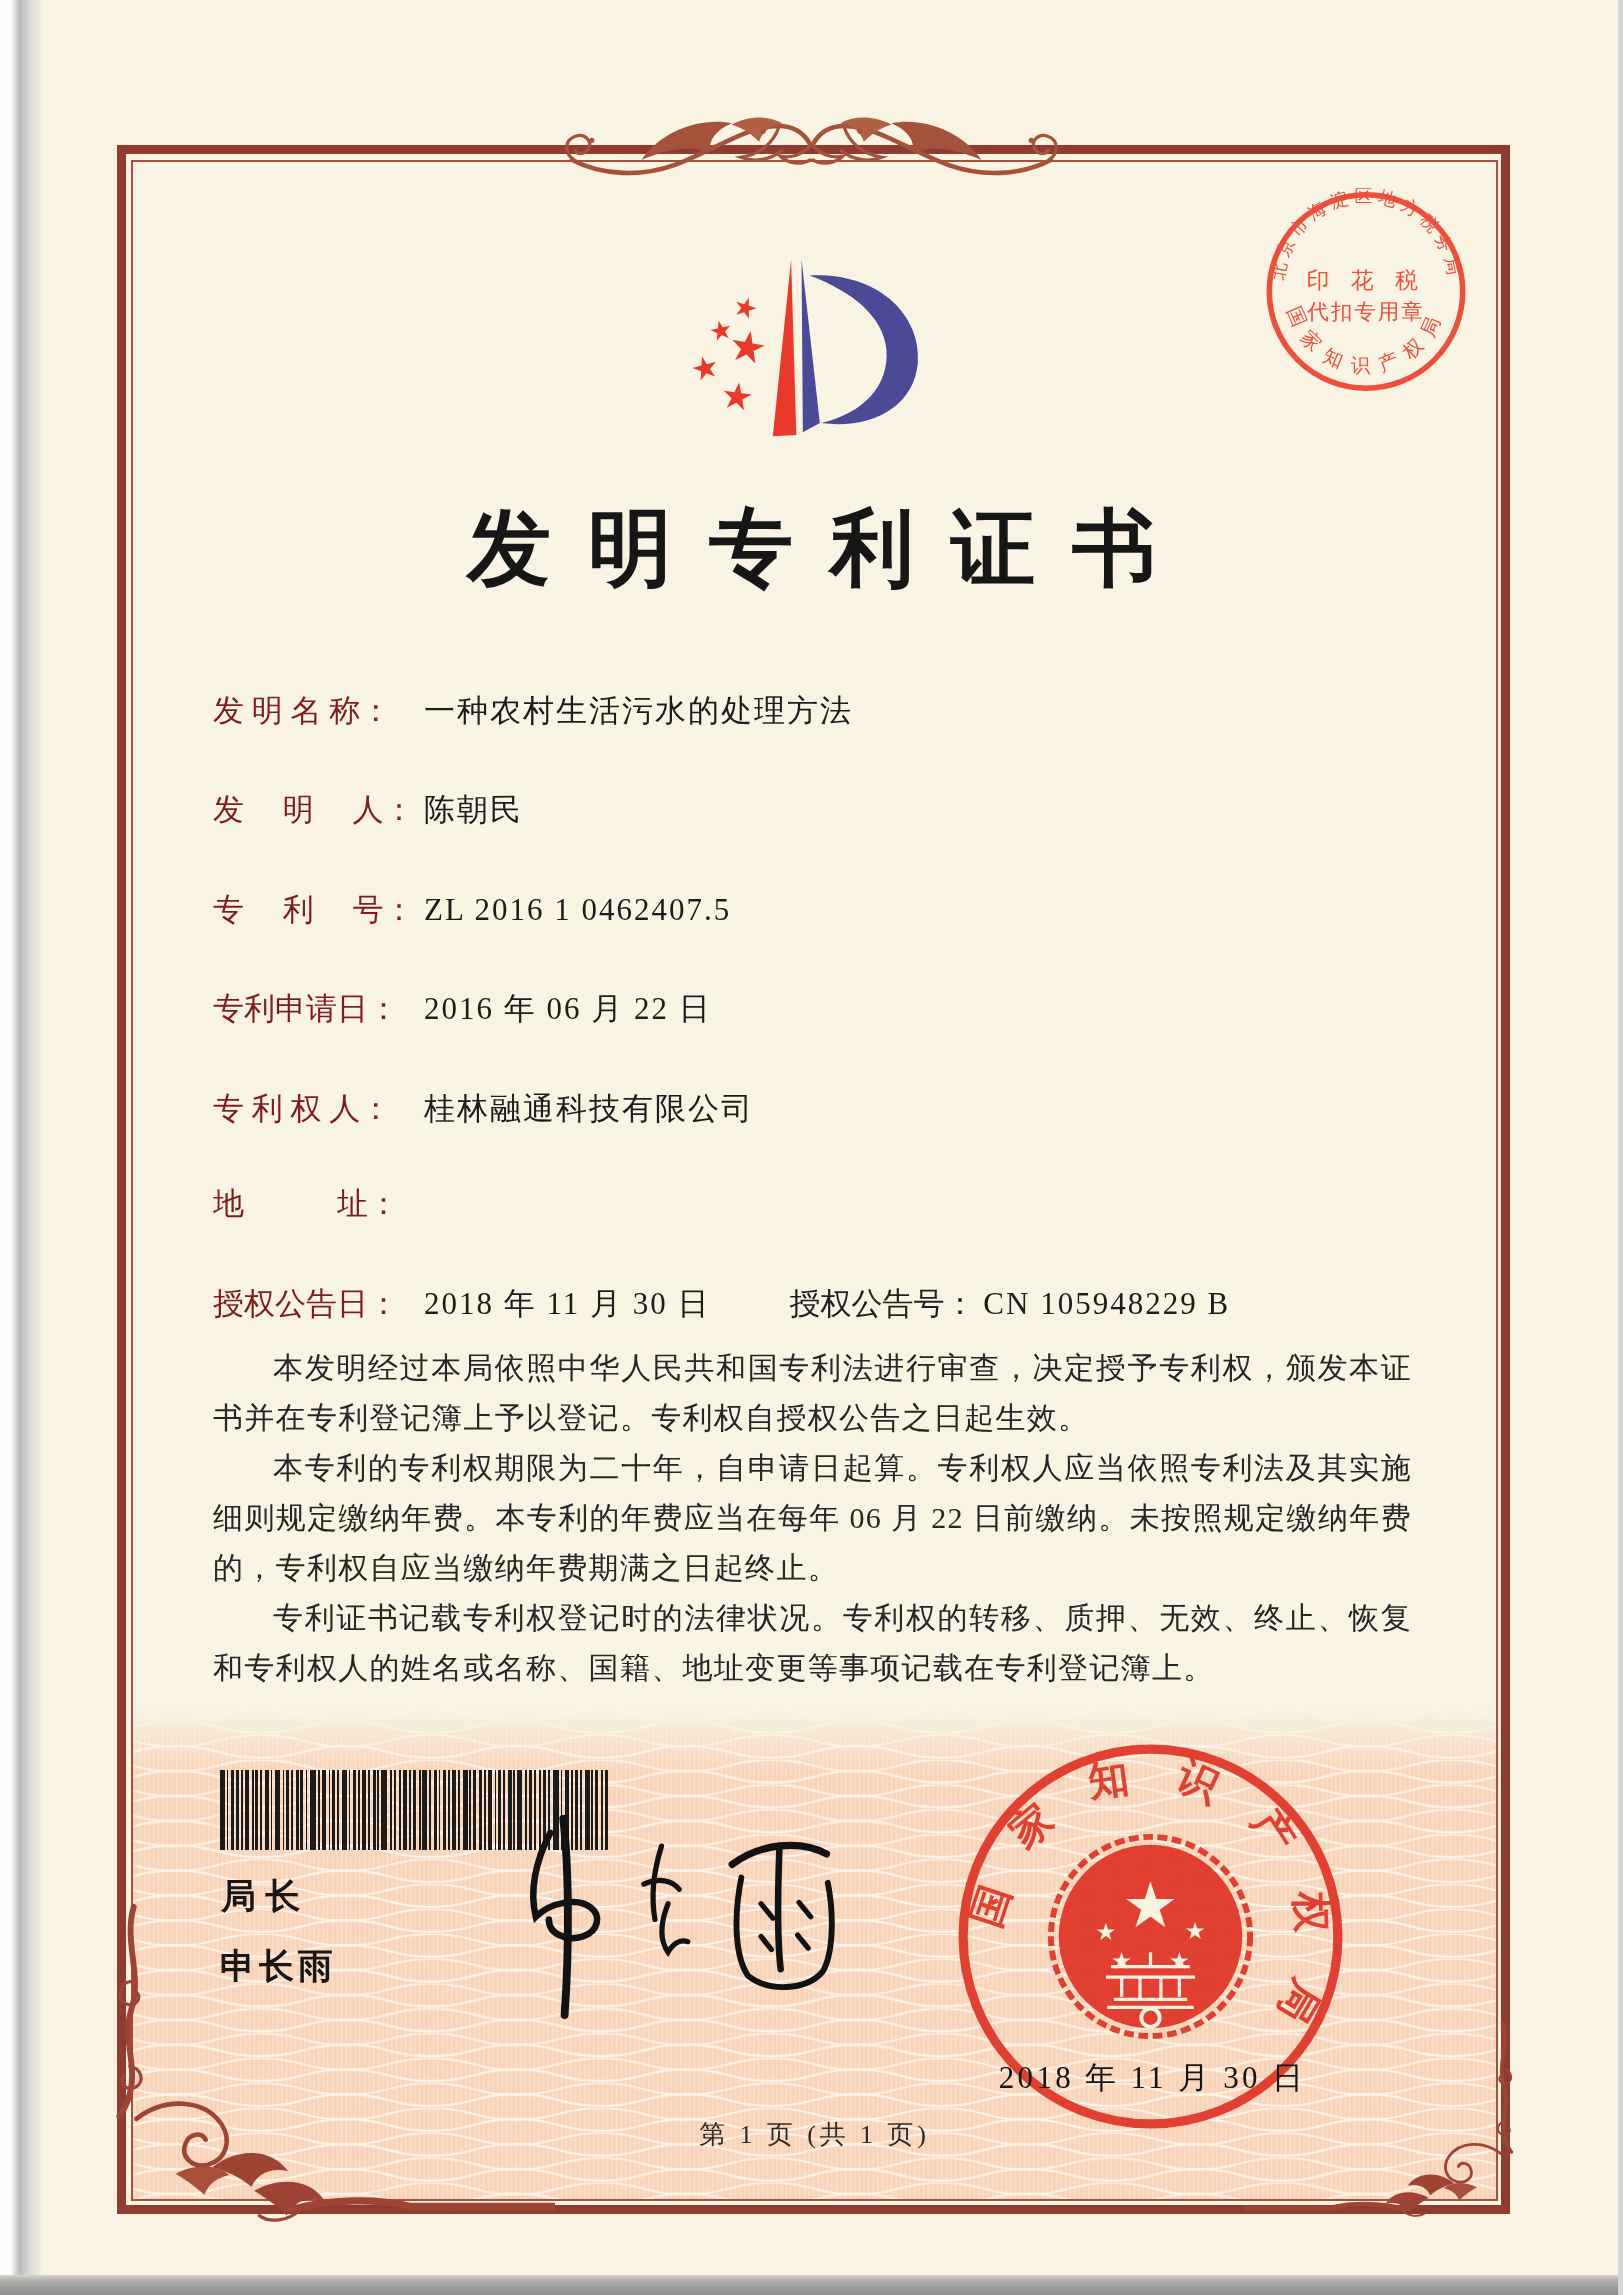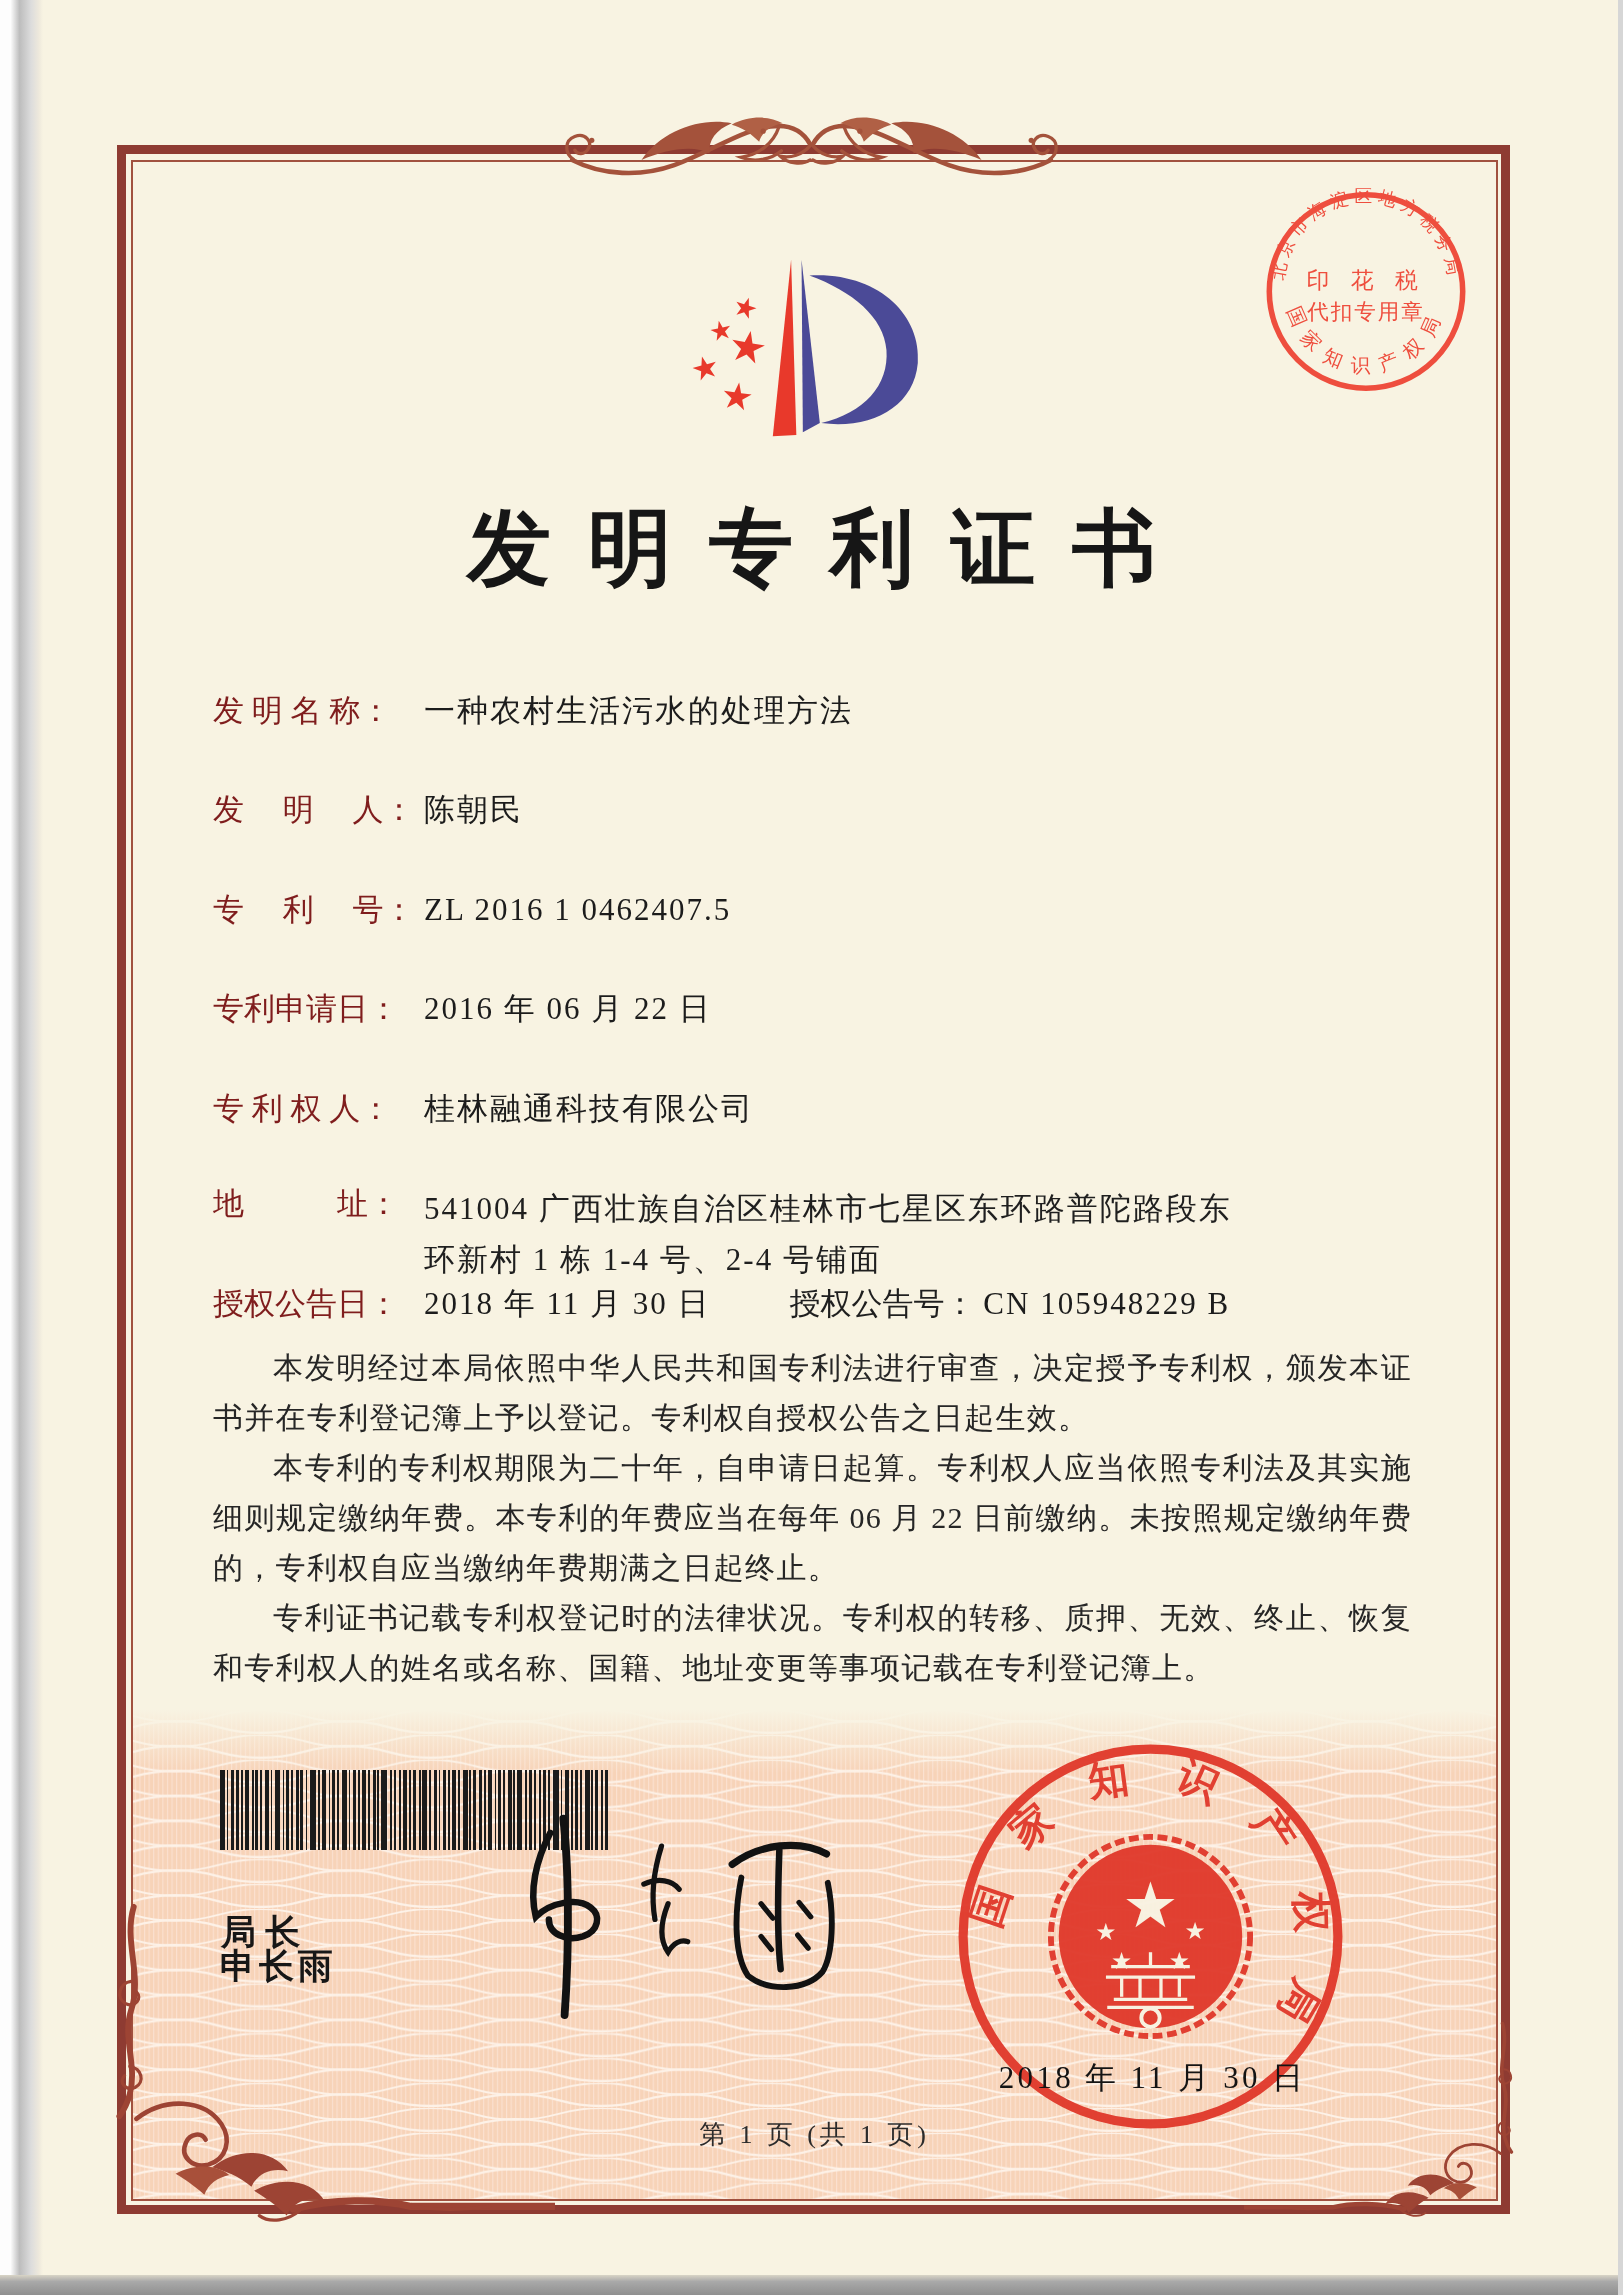--- a/index.html
+++ b/index.html
@@ -25,21 +25,21 @@
   .addr-val{display:inline-block;vertical-align:top;letter-spacing:2px;line-height:51px;}
   .grant-row{left:213px;top:1283px;font-size:31px;white-space:nowrap;}
   .grant-no-label{margin-left:79px;}
   .body-text{left:213px;top:1343px;width:1199px;font-size:30px;line-height:50px;
              text-align:justify;color:#262626;letter-spacing:1.3px;}
   .body-text p{margin:0;text-indent:2em;}
   
   .panel{left:133px;top:1710px;width:1363px;height:491px;}
   .barcode{left:220px;top:1770px;width:412px;height:80px;font-size:0;}
   .barcode i{display:inline-block;height:80px;background:#1b1b1b;}
-  .role{left:221px;top:1873px;font-size:35px;font-weight:600;letter-spacing:9.2px;color:#171717;margin-top:36px;}
+  .role{left:221px;top:1873px;font-size:35px;font-weight:600;letter-spacing:9.2px;color:#171717;}
   .dname{left:220px;top:1943px;font-size:35px;font-weight:600;letter-spacing:3.9px;color:#171717;}
   .seal-date{left:979px;top:2057px;width:347px;text-align:center;font-size:31px;
              letter-spacing:3.3px;color:#141414;}
   .footer{left:133px;top:2117px;width:1363px;text-align:center;font-size:26px;
           letter-spacing:3.9px;color:#2b2b2b;}
 </style>
 </head>
 <body>
 
 <div id="canvas">
@@ -150,21 +150,21 @@
   <div class="abs field-row" style="top:889px">
     <span class="flabel">专　 利　 号：</span><span class="fvalue">ZL 2016 1 0462407.5</span>
   </div>
   <div class="abs field-row" style="top:988px">
     <span class="flabel">专利申请日：</span><span class="fvalue">2016 年 06 月 22 日</span>
   </div>
   <div class="abs field-row" style="top:1088px">
     <span class="flabel">专 利 权 人：</span><span class="fvalue">桂林融通科技有限公司</span>
   </div>
   <div class="abs field-row" style="top:1183px">
-    <span class="flabel" style="vertical-align:top">地　　　址：</span><span class="addr-val"><span style="display:block">541004 广西壮族自治区桂林市七星区东环路普陀路段东</span><span style="display:block">环新村 1 栋 1-4 号、2-4 号铺面</span></span>
+    <span class="flabel" style="vertical-align:top">地　　　址：</span>
   </div>
   <div class="abs grant-row">
     <span class="flabel">授权公告日：</span><span class="fvalue">2018 年 11 月 30 日</span><span class="grant-no-label">授权公告号：</span> <span class="fvalue">CN 105948229 B</span>
   </div>
 
   <div class="abs body-text">
     <p>本发明经过本局依照中华人民共和国专利法进行审查，决定授予专利权，颁发本证书并在专利登记簿上予以登记。专利权自授权公告之日起生效。</p>
     <p>本专利的专利权期限为二十年，自申请日起算。专利权人应当依照专利法及其实施细则规定缴纳年费。本专利的年费应当在每年 06 月 22 日前缴纳。未按照规定缴纳年费的，专利权自应当缴纳年费期满之日起终止。</p>
     <p>专利证书记载专利权登记时的法律状况。专利权的转移、质押、无效、终止、恢复和专利权人的姓名或名称、国籍、地址变更等事项记载在专利登记簿上。</p>
   </div>

